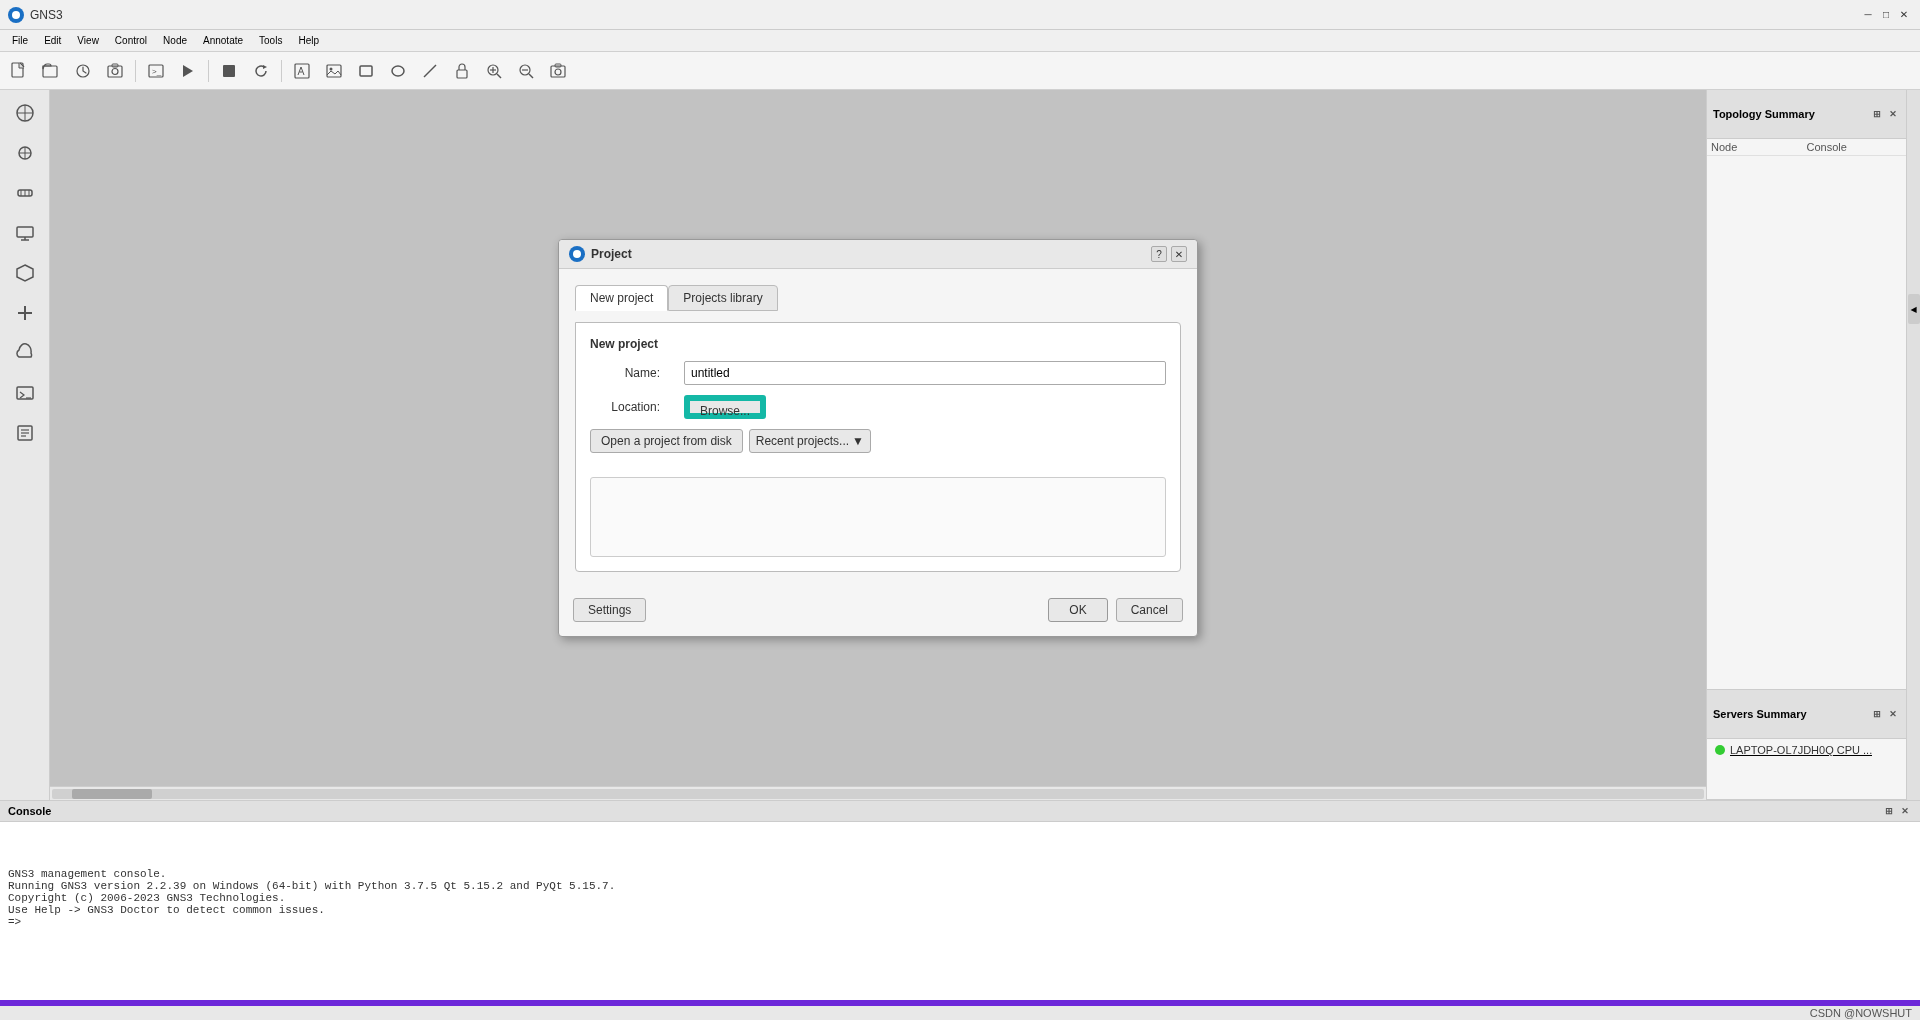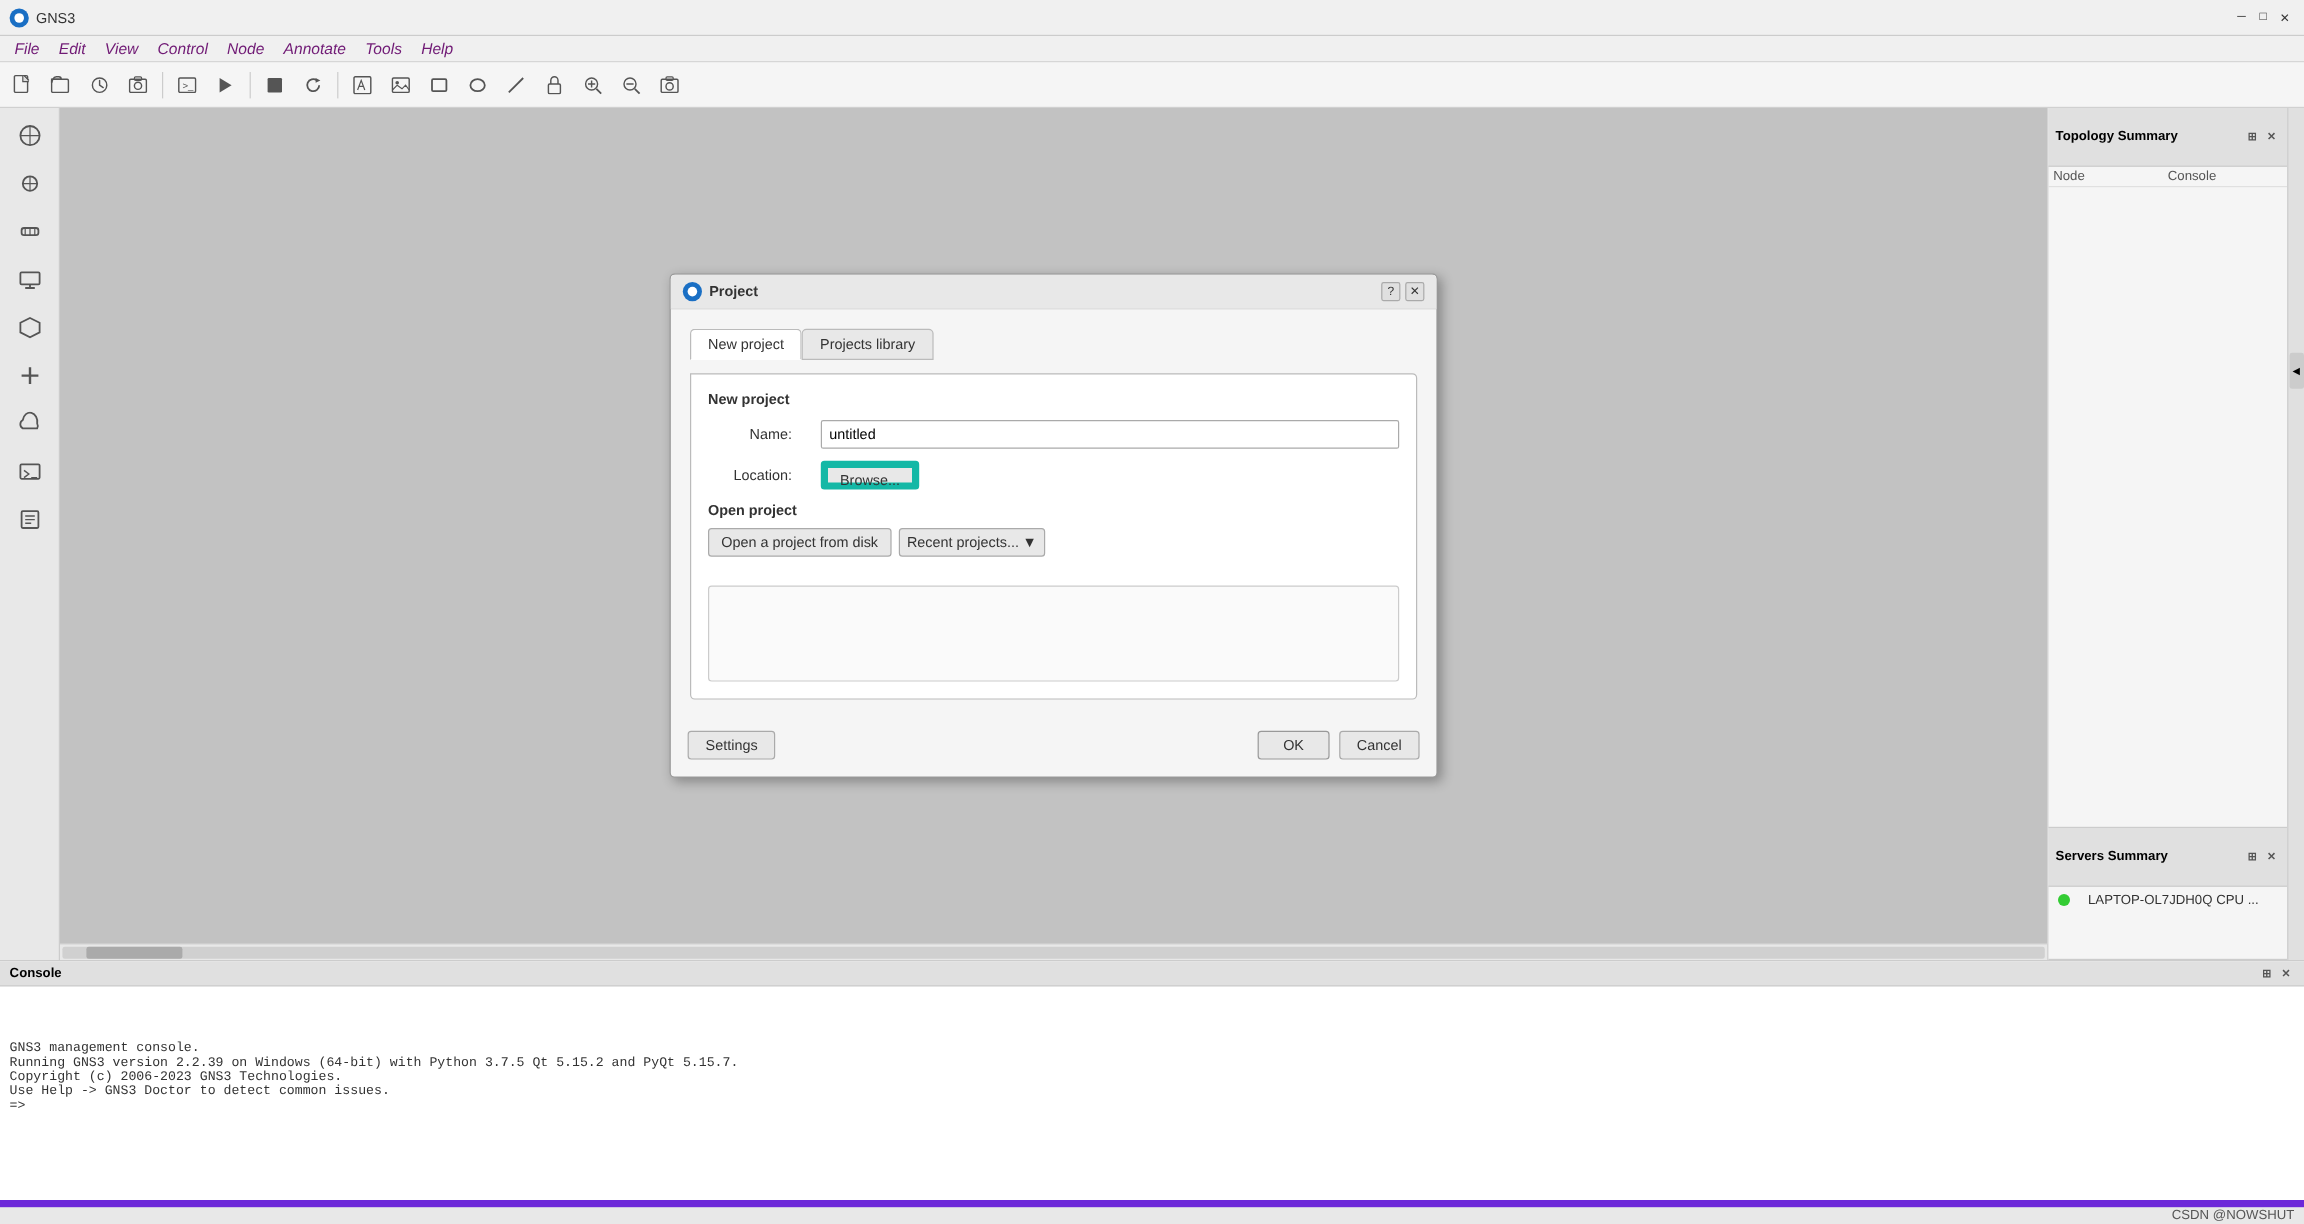--- a/index.html
+++ b/index.html
@@ -49,23 +49,22 @@
       background: #f0f0f0;
       height: 22px;
       display: flex;
       align-items: center;
       padding: 0 4px;
       border-bottom: 1px solid #d0d0d0;
     }
     .menu-item {
       padding: 2px 8px;
       cursor: pointer;
-      font-size: 13px;
-      color: #701a75;
-      font-style: italic;
+      font-size: 10px;
+      color: #000000;
     }
 
     
     .toolbar {
       background: #f5f5f5;
       height: 38px;
       display: flex;
       align-items: center;
       padding: 0 4px;
       border-bottom: 1px solid #d0d0d0;
@@ -198,21 +197,22 @@
     }
 
     .servers-section {
       flex-shrink: 0;
     }
     .server-item {
       display: flex;
       align-items: center;
       padding: 3px 6px;
       font-size: 11px;
-      gap: 15px;
+      gap: 5px;
+      text-decoration: underline;
     }
     .server-status {
       width: 10px; height: 10px;
       border-radius: 50%;
       background: #3c3;
       flex-shrink: 0;
     }
     .server-name { font-size: 11px; color: #333; white-space: nowrap; overflow: hidden; text-overflow: ellipsis; }
 
     
@@ -725,21 +725,20 @@
               <div class="form-row">
                 <label class="form-label">Name:</label>
                 <input class="form-input" type="text" value="untitled" style="">
               </div>
 
               <div class="form-row">
                 <label class="form-label">Location:</label>
                 <button class="browse-btn">Browse...</button>
               </div>
 
-              <div class="subsection-title">Open project</div>
 
               <div class="open-project-area">
                 <button class="action-btn">Open a project from disk</button>
                 <div class="dropdown-btn">
                   <span>Recent projects...</span>
                   <span>▼</span>
                 </div>
               </div>
 
               <div class="open-area-box"></div>

